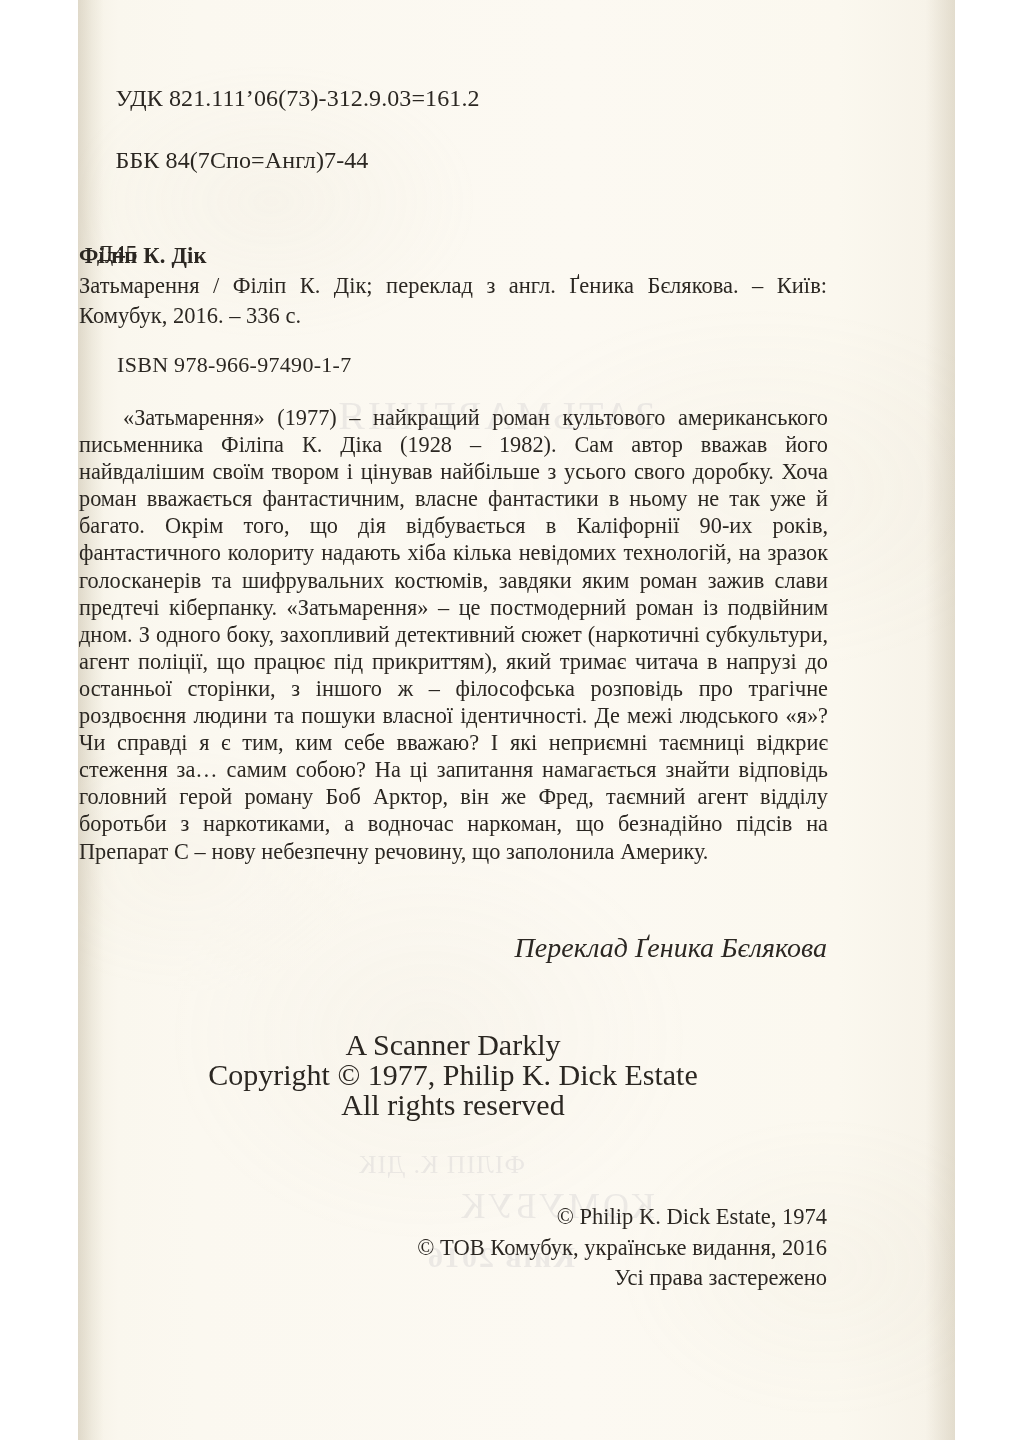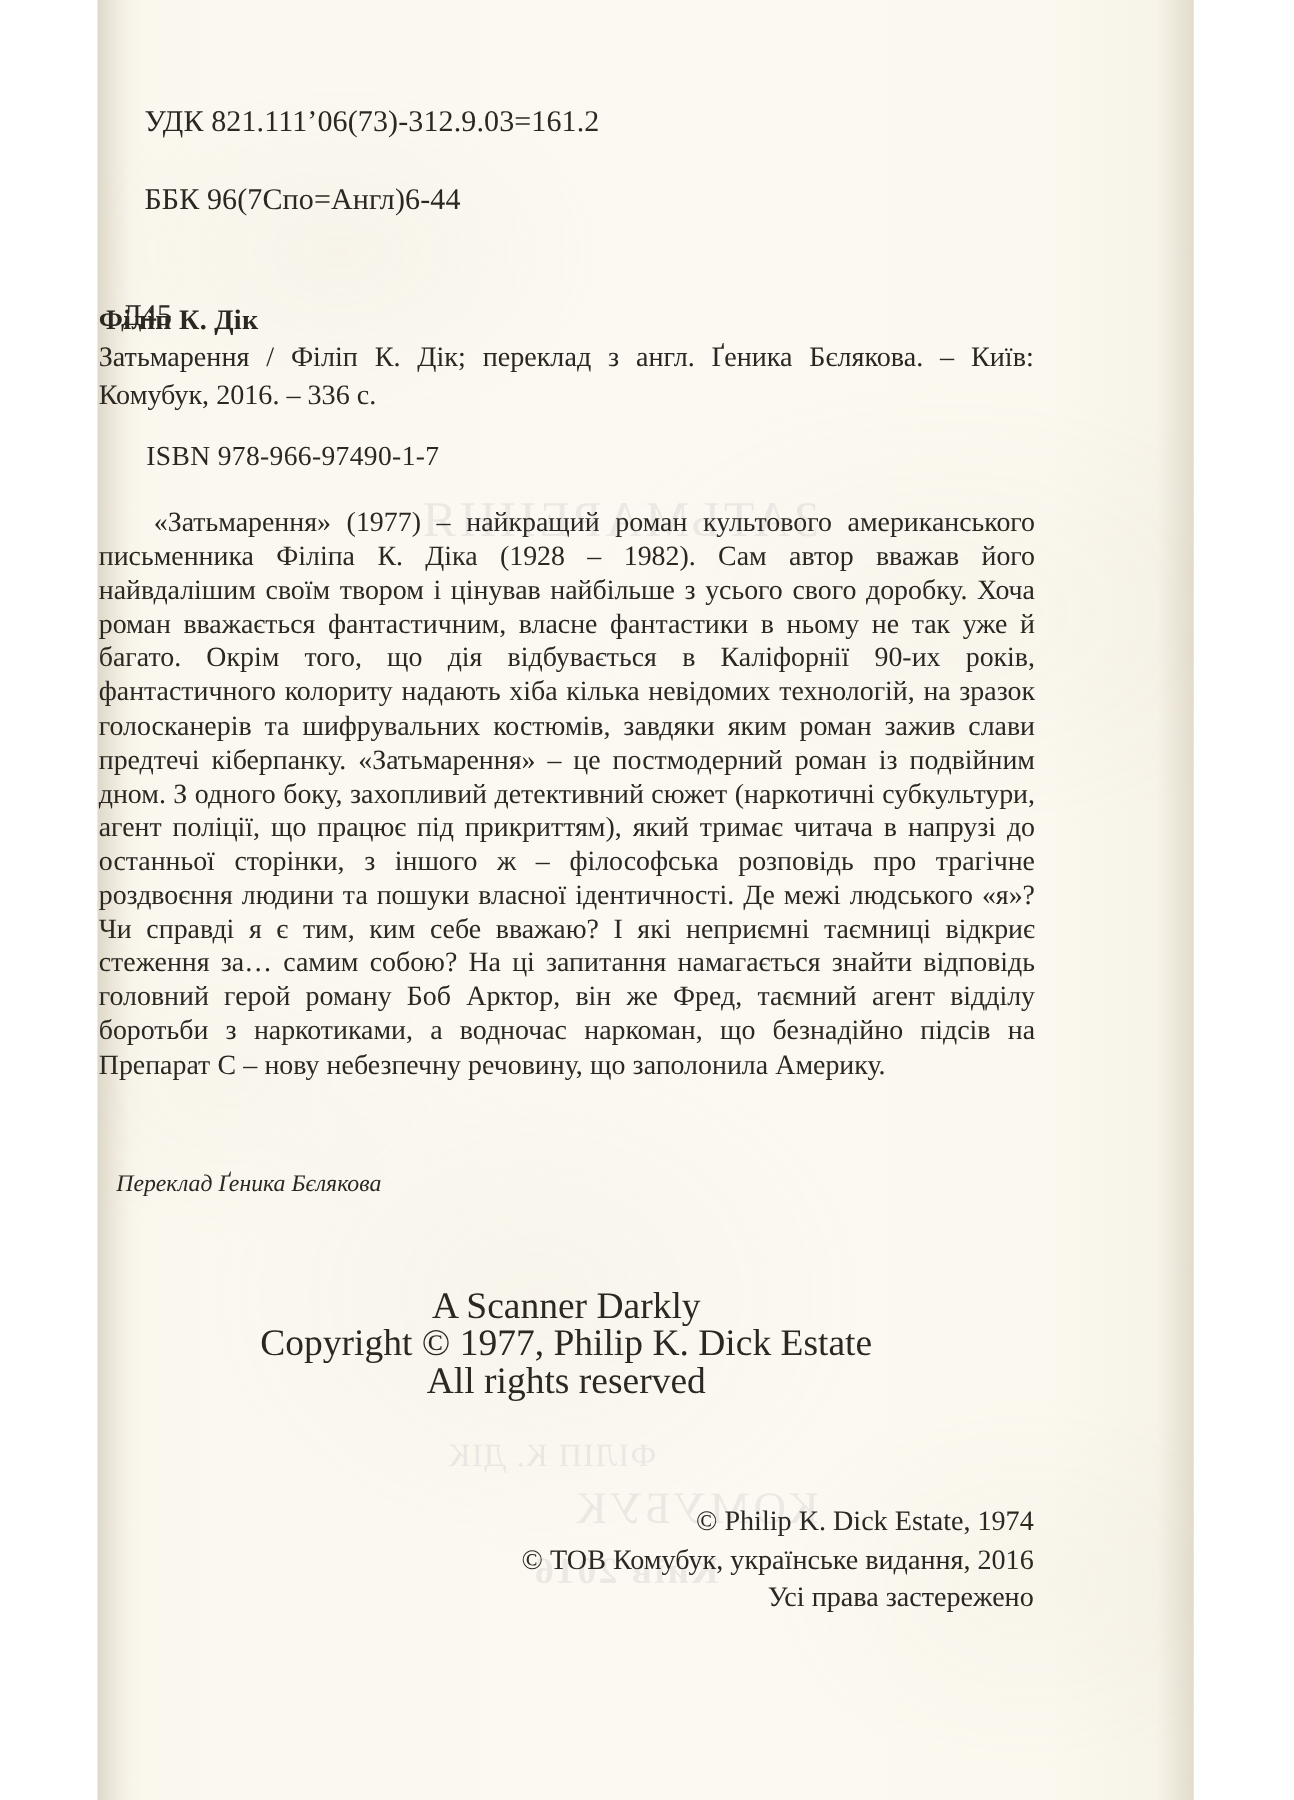--- a/index.html
+++ b/index.html
@@ -126,25 +126,24 @@
     text-indent: 44px;
     hyphens: manual;
     word-spacing: .2px;
   }
 
   .credits {
     position: absolute;
     top: 933px;
     left: 0;
     width: 748px;
-    text-align: left;
+    text-align: right;
     font-style: italic;
-    font-size: 19px;
+    font-size: 28px;
     line-height: 30px;
-    padding-left: 14px;
   }
   .credits span { display: block; }
 
   .eng-copyright {
     position: absolute;
     top: 1030px;
     left: 0;
     width: 748px;
     text-align: center;
     font-size: 30px;
@@ -187,21 +186,21 @@
       <div class="st-line st-d">ФІЛІП К. ДІК</div>
       <div class="st-line st-b">КОМУБУК</div>
       <div class="st-line st-c">Київ 2016</div>
     </div>
   </div>
 
   <div class="content">
 
     <div class="classification">
       <span>УДК 821.111’06(73)-312.9.03=161.2</span><br>
-      <span>ББК 96(7Спо=Англ)6-44</span><br>
+      <span>ББК 84(7Спо=Англ)7-44</span><br>
       <span class="cls-indent">Д45</span>
     </div>
 
     <div class="biblio">
       <span class="author">Філіп К. Дік</span>
       <span class="descr">Затьмарення / Філіп К. Дік; переклад з англ. Ґеника Бєлякова. – Київ: Комубук, 2016. – 336 с.</span>
     </div>
 
     <div class="isbn">ISBN 978-966-97490-1-7</div>
 

